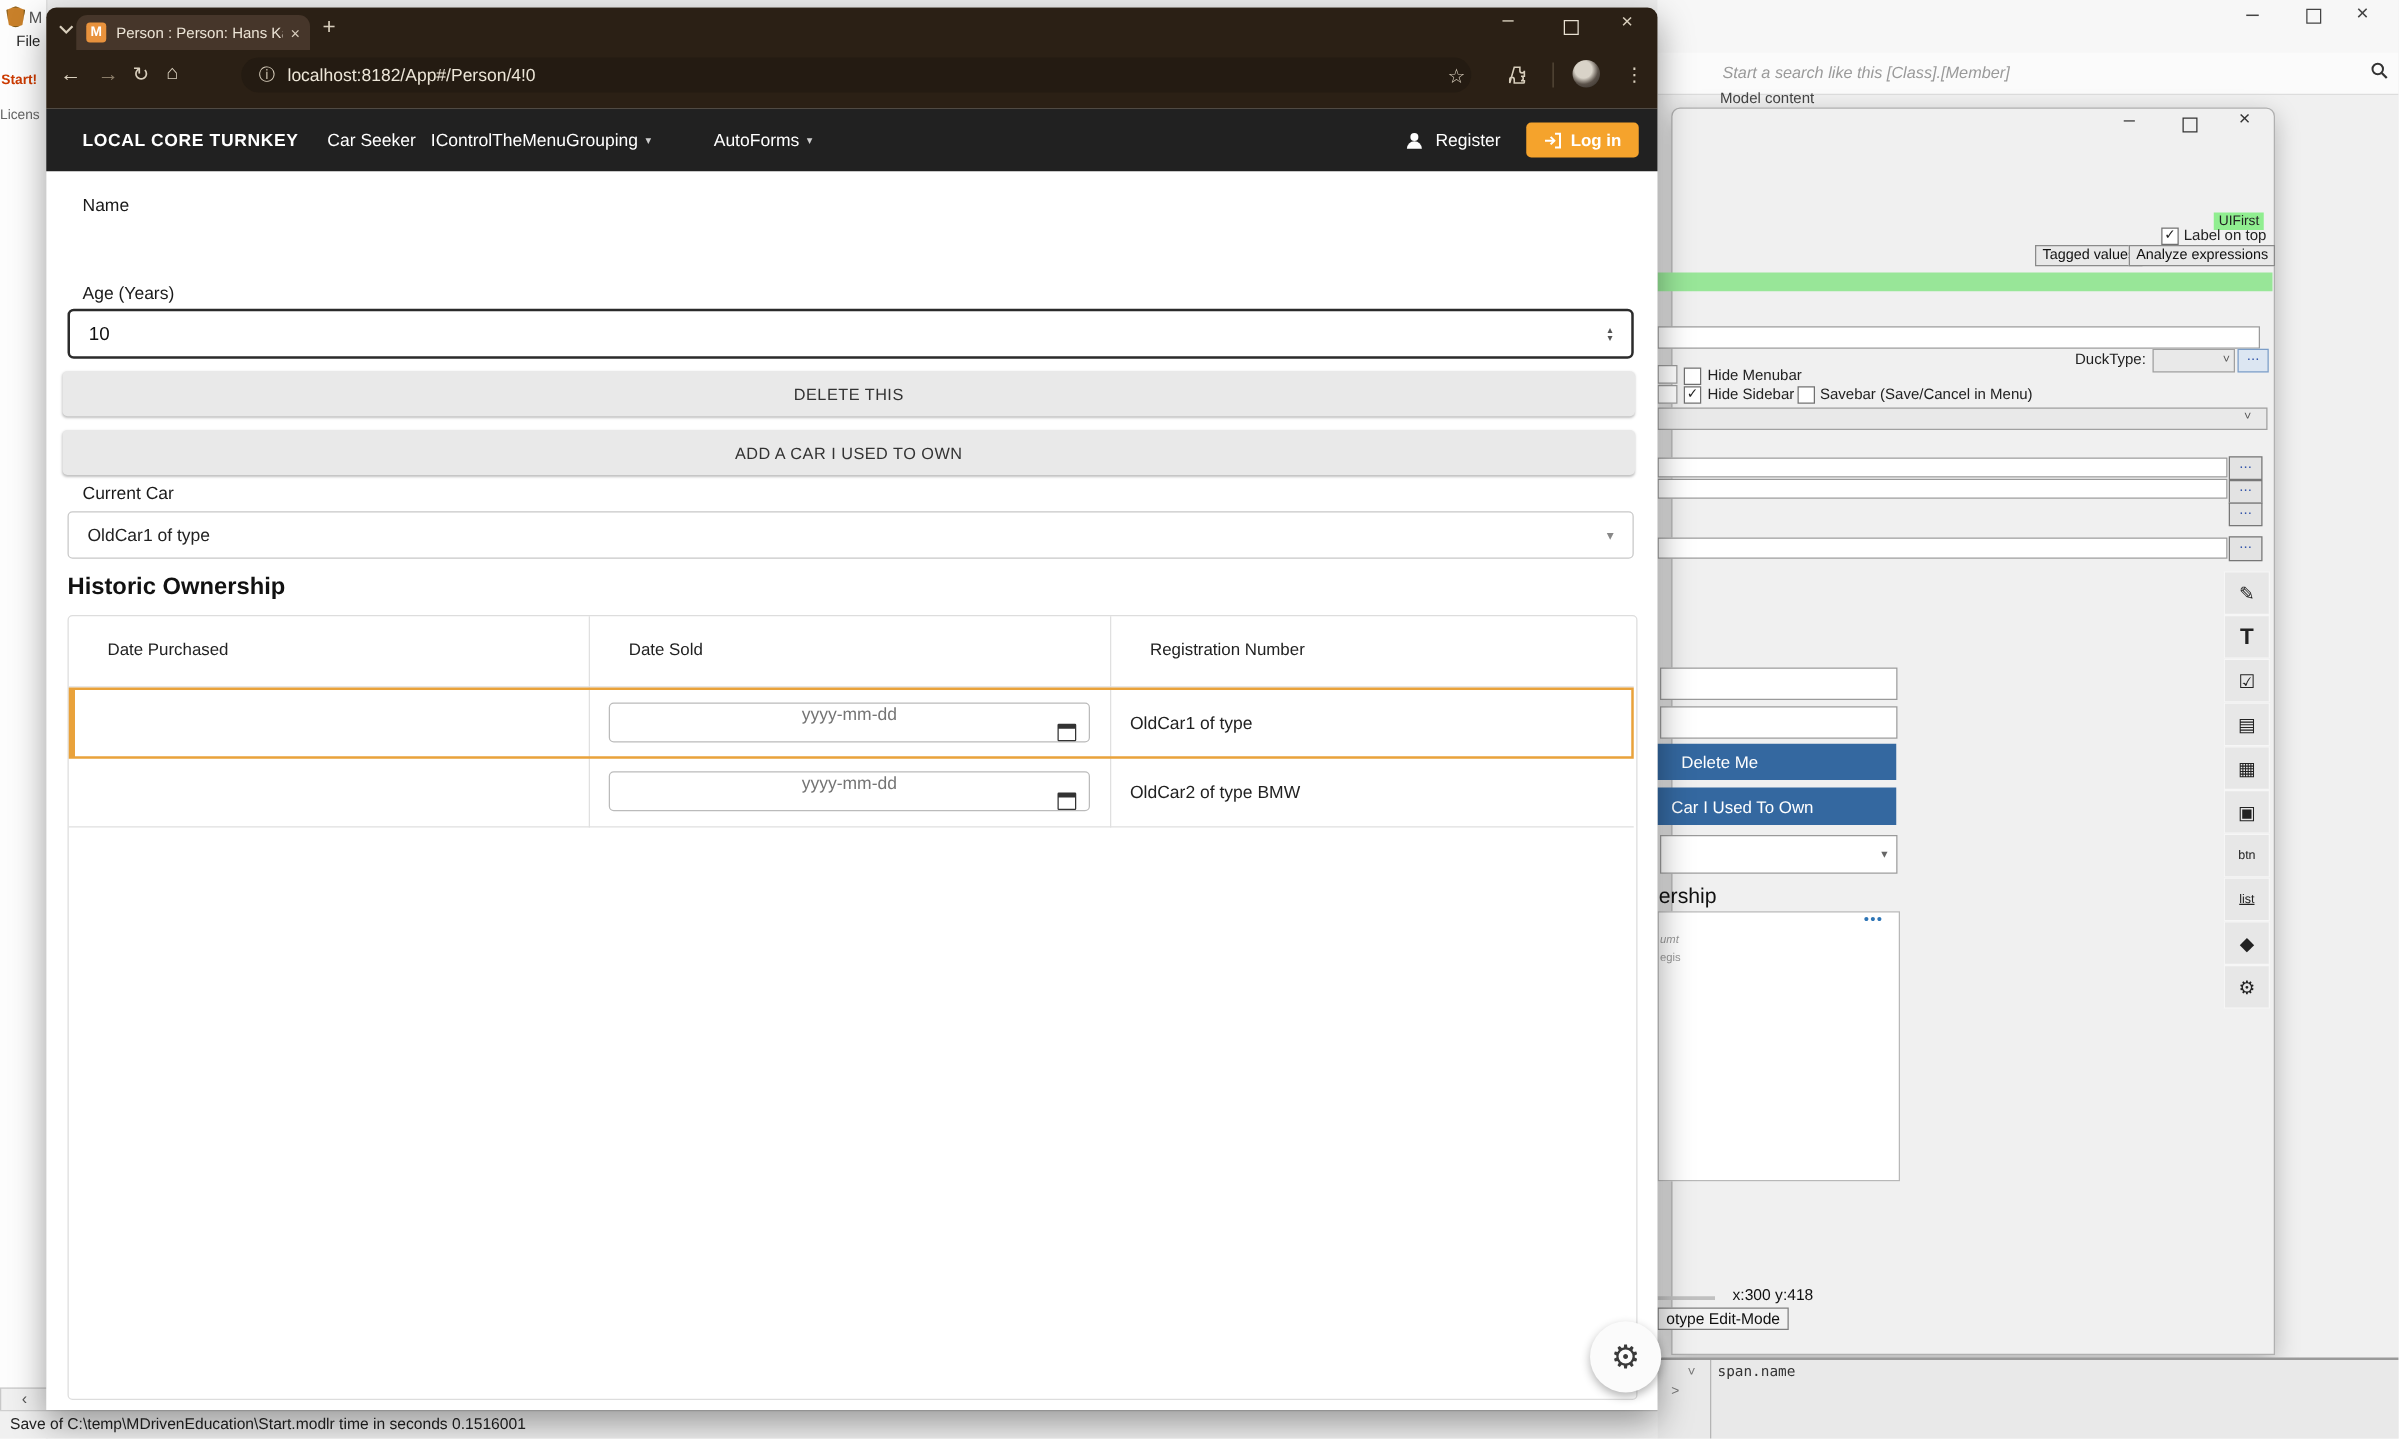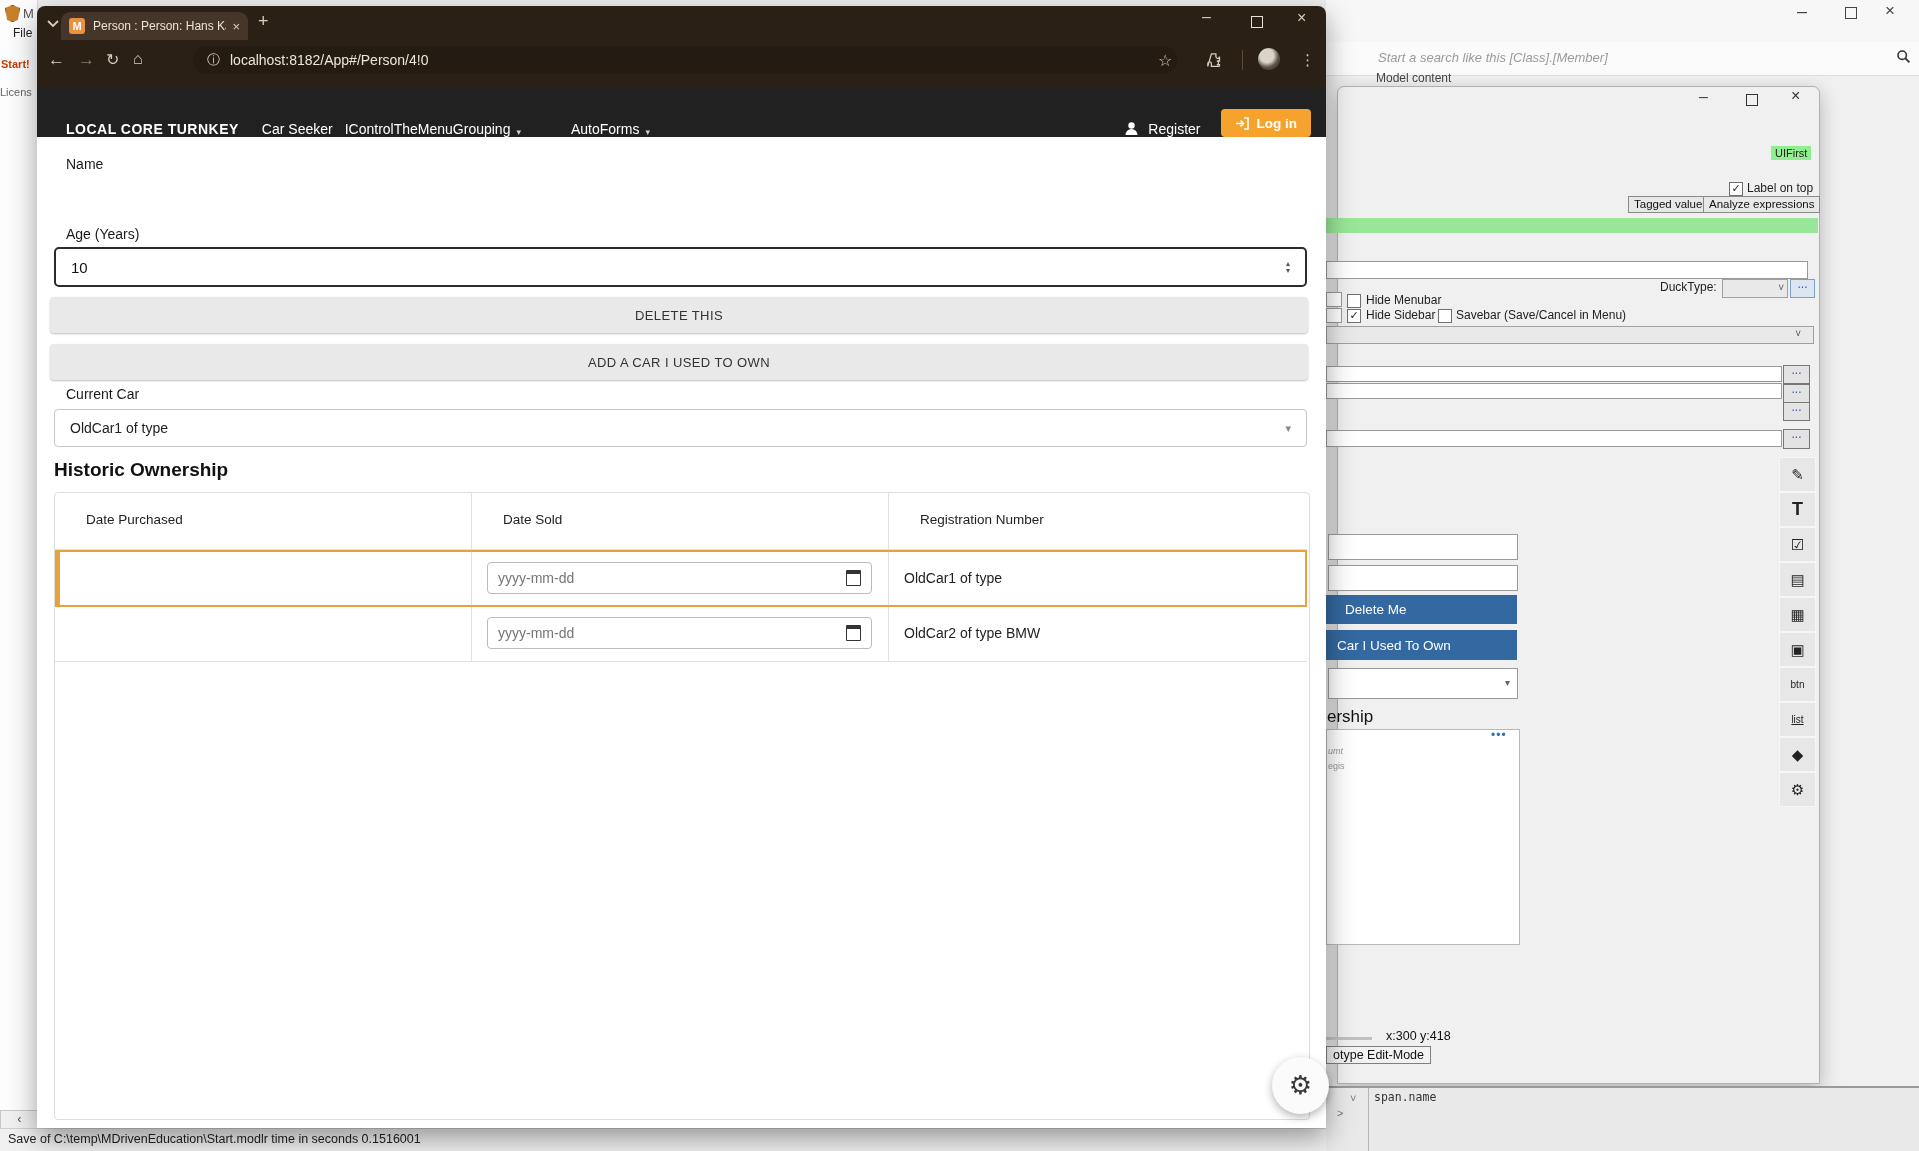--- a/index.html
+++ b/index.html
@@ -43,40 +43,40 @@
        display:flex;align-items:center;padding:0 8px;box-sizing:border-box;}
   .favicon{width:16px;height:16px;background:#E8923D;border-radius:3px;color:#fff;font-size:11px;
            font-weight:bold;display:flex;align-items:center;justify-content:center;flex:0 0 auto;}
   .tab-title{color:#ECE4D6;font-size:12px;margin-left:8px;white-space:nowrap;overflow:hidden;flex:1;}
   .cream{color:#D8CEBC;}
   .url-pill{left:193px;top:46px;width:984px;height:28px;background:#241B12;border-radius:14px;
             display:flex;align-items:center;padding:0 14px;box-sizing:border-box;}
   .url-text{color:#EDE6D8;font-size:14px;margin-left:10px;}
   .avatar{width:22px;height:22px;border-radius:50%;background:radial-gradient(circle at 40% 35%,#d9d3c8 35%,#5a5149 60%,#2e2a25);}
   
-  .navbar{left:37px;top:87px;width:1289px;height:50px;background:#212121;display:flex;align-items:flex-end;
+  .navbar{left:37px;top:87px;width:1289px;height:50px;background:#212121;display:flex;align-items:center;
           box-sizing:border-box;padding:0 15px 0 29px;color:#fff;}
   .nav-item{font-size:14px;color:#fff;}
   .caret{font-size:9px;color:#cfcfcf;margin-left:6px;}
   .login-btn{background:#F5A32C;border-radius:4px;height:28px;display:flex;align-items:center;
              padding:0 14px;color:#fff;font-size:13.5px;font-weight:bold;gap:7px;}
   .fld-label{font-size:14px;color:#1a1a1a;}
   .txt-input{left:91px;width:1253px;height:38px;border-radius:5px;background:#fff;display:flex;
              align-items:center;padding:0 15px;box-sizing:border-box;font-size:15px;color:#111;}
   .caret-bar{display:inline-block;width:1px;height:17px;background:#111;margin-left:1px;}
   .big-btn{left:87px;width:1258px;height:36px;background:#E9E9E9;border-radius:4px;
            box-shadow:0 1px 2px rgba(0,0,0,.25);display:flex;align-items:center;justify-content:center;
            font-size:13px;color:#333;letter-spacing:.4px;}
   .sel{border:1px solid #c8c8c8;border-radius:4px;background:#fff;display:flex;align-items:center;
        padding:0 15px;box-sizing:border-box;font-size:14px;color:#222;}
   .sel-caret{margin-left:auto;color:#888;font-size:11px;}
   .th{font-size:13.5px;color:#222;}
   .vline{background:#e0e0e0;width:1px;}
   .date-inp{border:1px solid #bbb;border-radius:4px;height:32px;display:flex;align-items:center;
-            padding:0 10px;box-sizing:border-box;background:#fff;}
+            padding:0 10px;box-sizing:border-box;background:#fff;flex-direction:column;}
   .ph{color:#757575;font-size:14px;}
   .cal-icon{margin-left:auto;width:13px;height:11px;border:1.5px solid #333;border-top:4px solid #333;border-radius:1px;}
   .cell-txt{font-size:14px;color:#222;}
   .sel-row{border:2px solid #E9A23B;border-left:5px solid #E9A23B;box-sizing:border-box;}
   .fab{left:1272px;top:1057px;width:57px;height:57px;border-radius:50%;background:#fbfbfb;
        box-shadow:0 3px 8px rgba(0,0,0,.3);display:flex;align-items:center;justify-content:center;
        font-size:26px;color:#3a3a3a;}
   .spin{display:flex;flex-direction:column;margin-left:auto;color:#555;font-size:8px;line-height:7px;}
 </style>
 </head>
@@ -96,21 +96,21 @@
       <circle cx="6.2" cy="6.2" r="4.2" fill="none" stroke="#333" stroke-width="1.6"></circle>
       <line x1="9.4" y1="9.4" x2="13.4" y2="13.4" stroke="#333" stroke-width="1.8"></line>
     </svg>
   <span class="abs small-label" style="left:1376px;top:71px;">Model content</span>
 
   <div class="abs inner-window"></div>
   <span class="abs wc" style="left:1699px;top:88px;font-size:16px;">–</span>
   <span class="abs box-btn" style="left:1746px;top:94px;width:10px;height:10px;border-color:#333;"></span>
   <span class="abs wc" style="left:1791px;top:87px;font-size:16px;color:#333;">×</span>
 
-  <span class="abs badge-green" style="left:1771px;top:146px;">UIFirst</span>
+  <span class="abs badge-green" style="left:1771px;top:170px;">UIFirst</span>
   <span class="abs cb" style="left:1729px;top:182px;">✓</span>
   <span class="abs" style="left:1747px;top:181px;font-size:12px;">Label on top</span>
   <span class="abs win-btn" style="left:1628px;top:196px;">Tagged values</span>
   <span class="abs win-btn" style="left:1703px;top:196px;">Analyze expressions</span>
 
   <div class="abs green-bar" style="left:1326px;top:218px;width:492px;height:15px;"></div>
   <div class="abs wf-input" style="left:1326px;top:261px;width:480px;height:16px;"></div>
 
   <span class="abs" style="left:1660px;top:280px;font-size:12px;">DuckType:</span>
   <div class="abs wf-combo" style="left:1722px;top:279px;width:64px;height:17px;">

